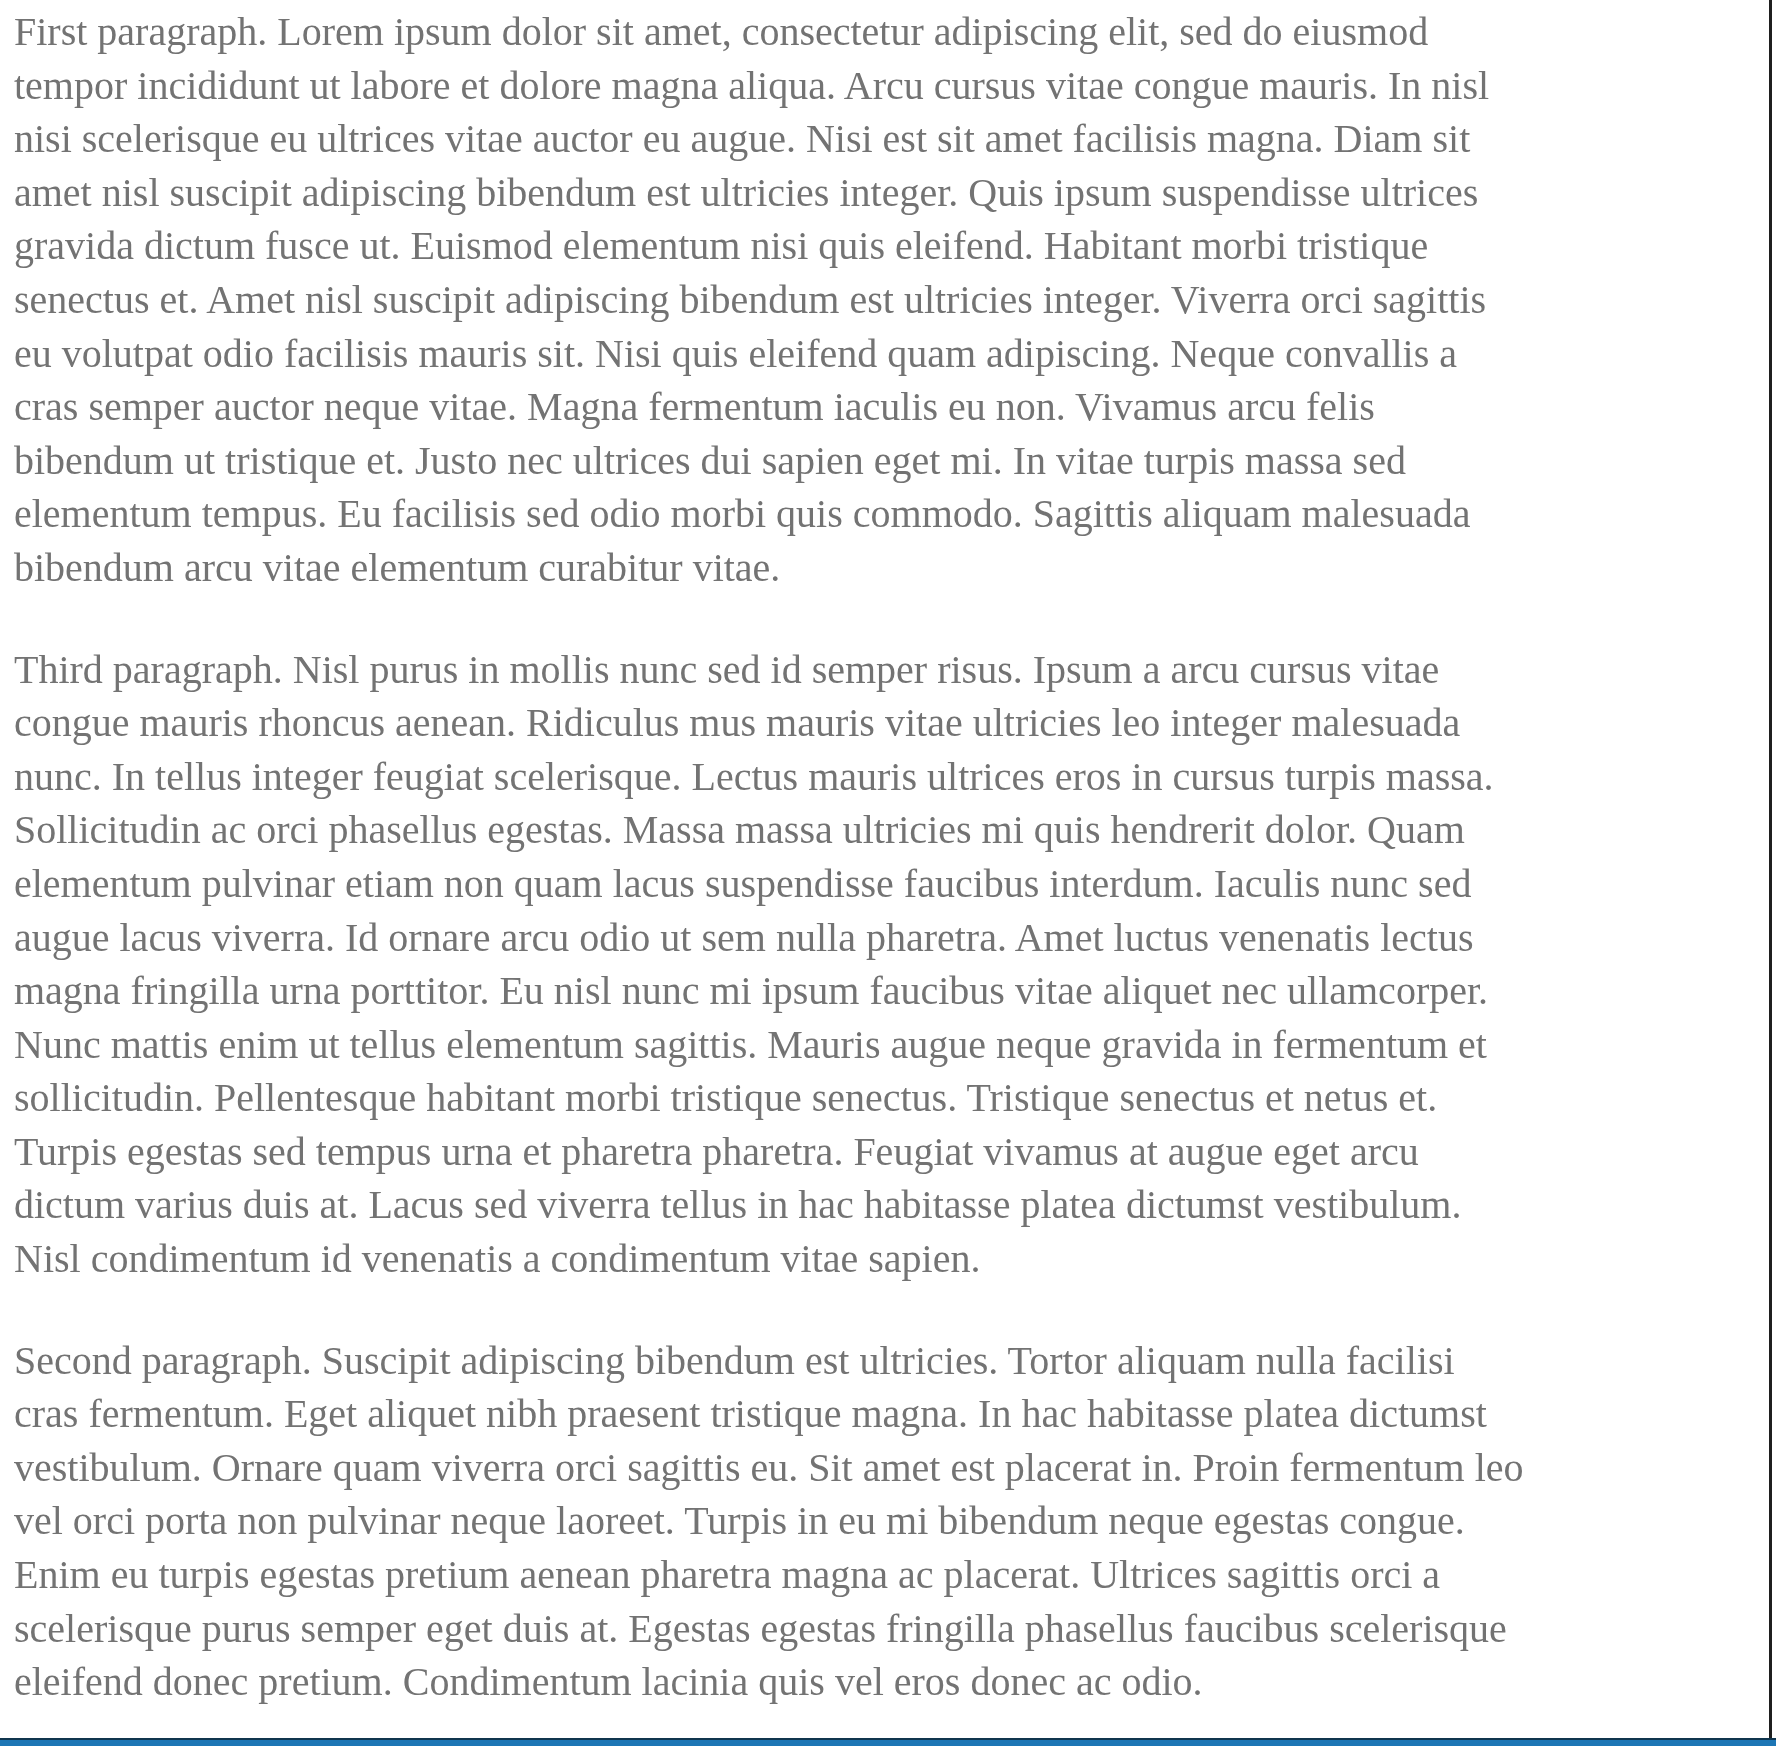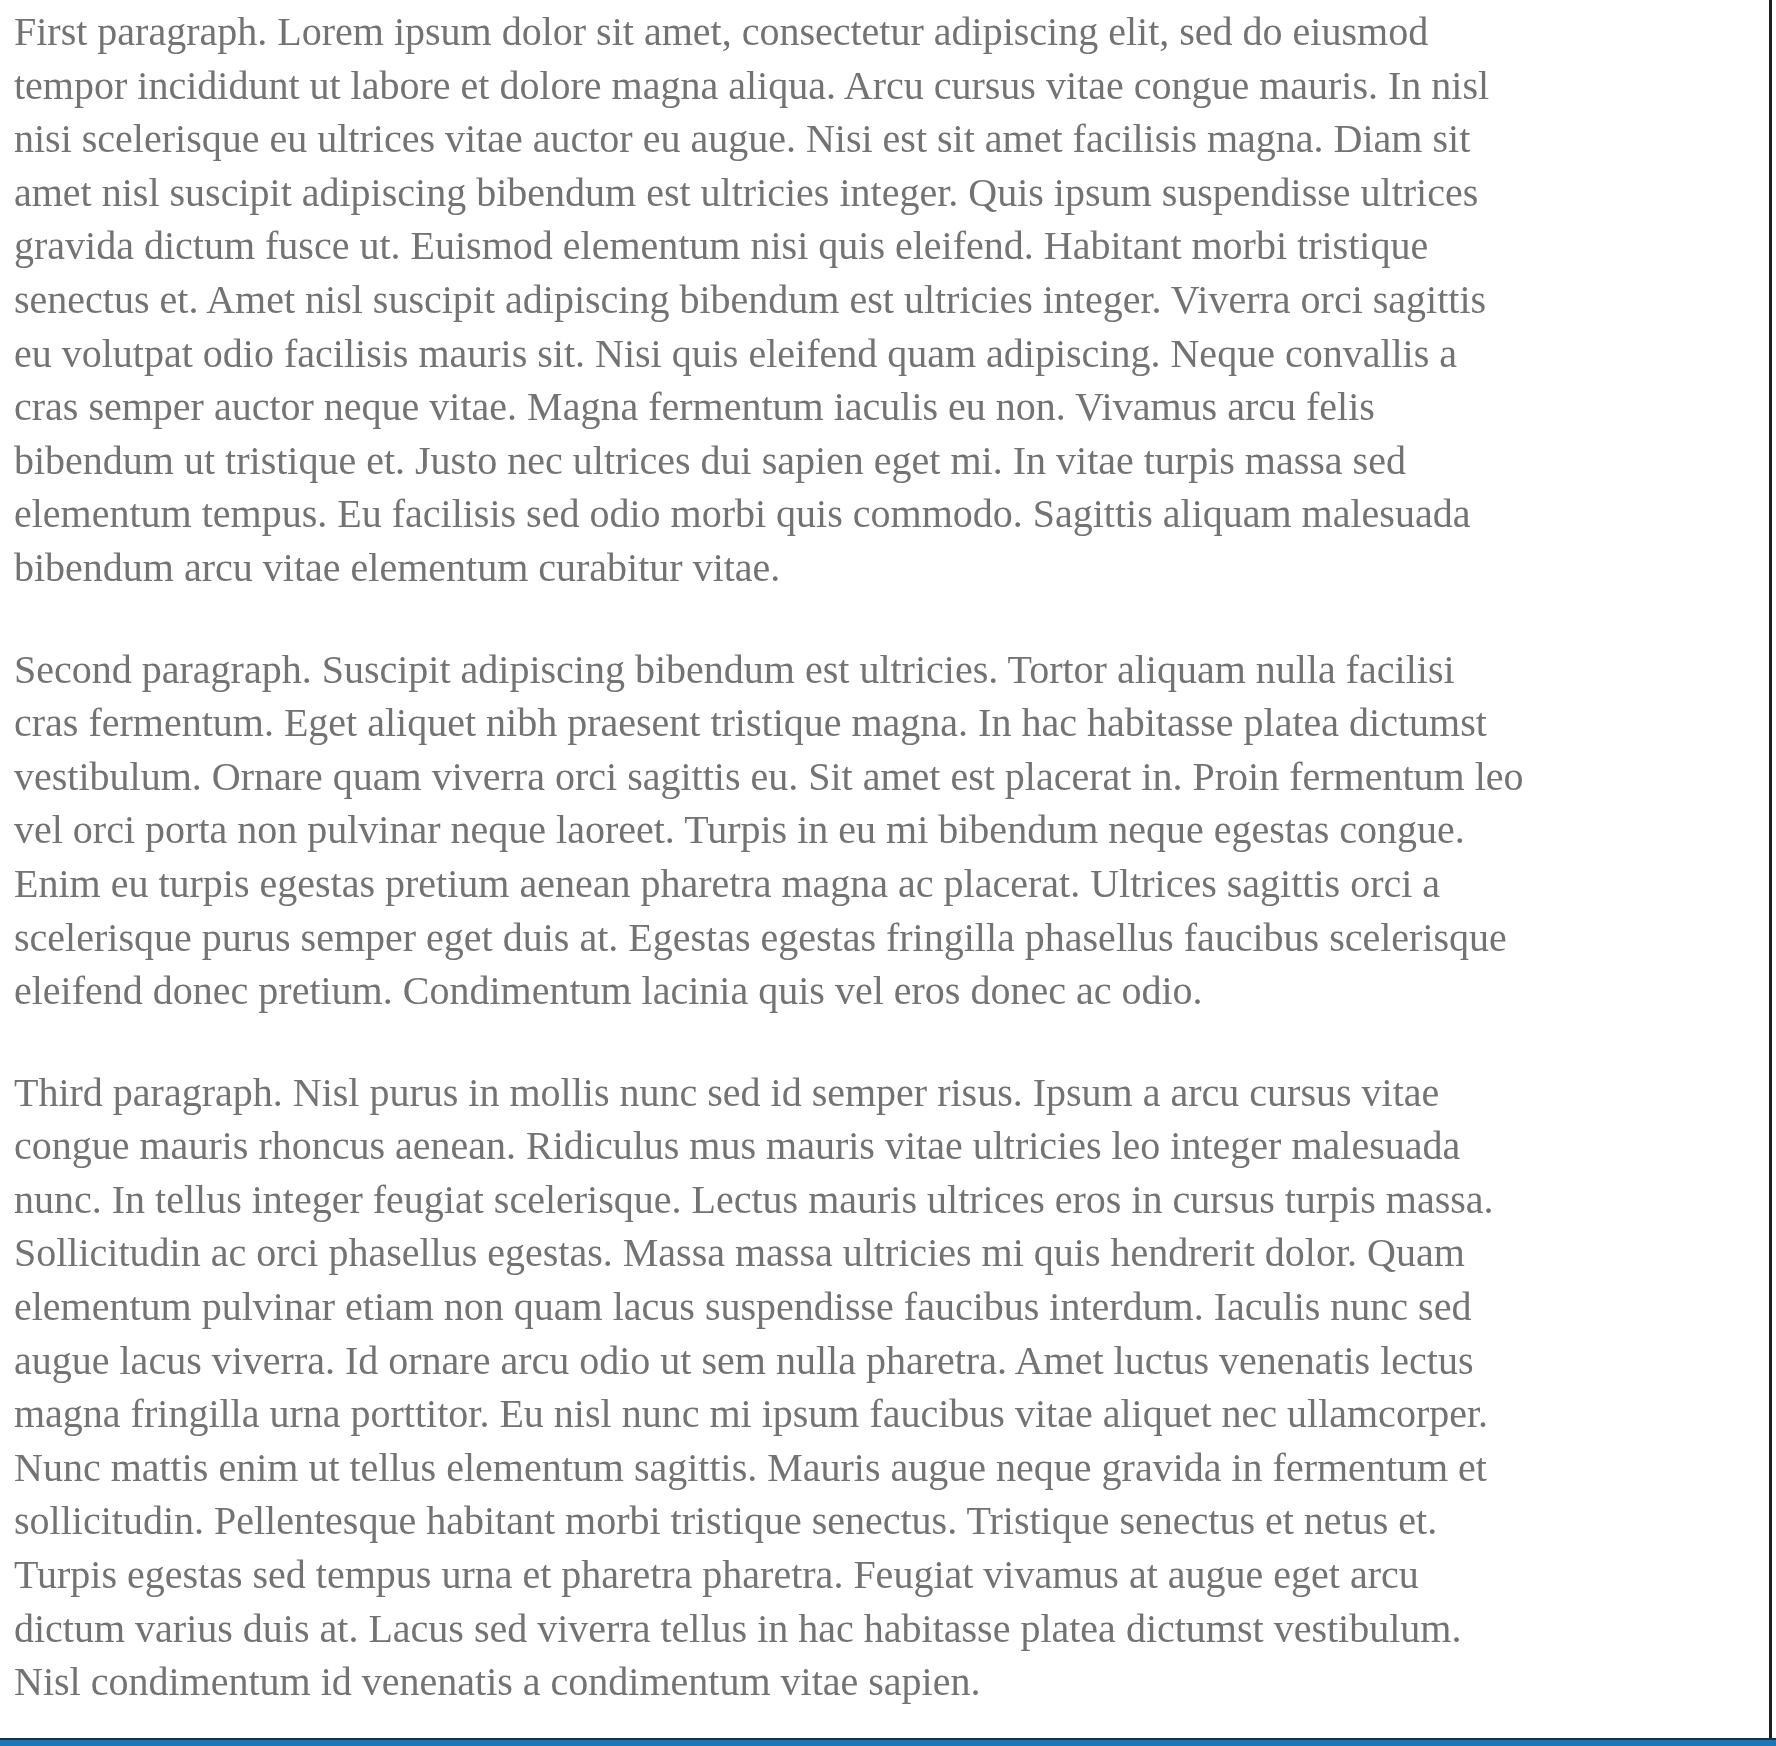--- a/index.html
+++ b/index.html
@@ -60,35 +60,35 @@
 tempor incididunt ut labore et dolore magna aliqua. Arcu cursus vitae congue mauris. In nisl
 nisi scelerisque eu ultrices vitae auctor eu augue. Nisi est sit amet facilisis magna. Diam sit
 amet nisl suscipit adipiscing bibendum est ultricies integer. Quis ipsum suspendisse ultrices
 gravida dictum fusce ut. Euismod elementum nisi quis eleifend. Habitant morbi tristique
 senectus et. Amet nisl suscipit adipiscing bibendum est ultricies integer. Viverra orci sagittis
 eu volutpat odio facilisis mauris sit. Nisi quis eleifend quam adipiscing. Neque convallis a
 cras semper auctor neque vitae. Magna fermentum iaculis eu non. Vivamus arcu felis
 bibendum ut tristique et. Justo nec ultrices dui sapien eget mi. In vitae turpis massa sed
 elementum tempus. Eu facilisis sed odio morbi quis commodo. Sagittis aliquam malesuada
 bibendum arcu vitae elementum curabitur vitae.</p>
-    <p>Second paragraph. Suscipit adipiscing bibendum est ultricies. Tortor aliquam nulla facilisi
-cras fermentum. Eget aliquet nibh praesent tristique magna. In hac habitasse platea dictumst
-vestibulum. Ornare quam viverra orci sagittis eu. Sit amet est placerat in. Proin fermentum leo
-vel orci porta non pulvinar neque laoreet. Turpis in eu mi bibendum neque egestas congue.
-Enim eu turpis egestas pretium aenean pharetra magna ac placerat. Ultrices sagittis orci a
-scelerisque purus semper eget duis at. Egestas egestas fringilla phasellus faucibus scelerisque
-eleifend donec pretium. Condimentum lacinia quis vel eros donec ac odio.</p>
     <p>Third paragraph. Nisl purus in mollis nunc sed id semper risus. Ipsum a arcu cursus vitae
 congue mauris rhoncus aenean. Ridiculus mus mauris vitae ultricies leo integer malesuada
 nunc. In tellus integer feugiat scelerisque. Lectus mauris ultrices eros in cursus turpis massa.
 Sollicitudin ac orci phasellus egestas. Massa massa ultricies mi quis hendrerit dolor. Quam
 elementum pulvinar etiam non quam lacus suspendisse faucibus interdum. Iaculis nunc sed
 augue lacus viverra. Id ornare arcu odio ut sem nulla pharetra. Amet luctus venenatis lectus
 magna fringilla urna porttitor. Eu nisl nunc mi ipsum faucibus vitae aliquet nec ullamcorper.
 Nunc mattis enim ut tellus elementum sagittis. Mauris augue neque gravida in fermentum et
 sollicitudin. Pellentesque habitant morbi tristique senectus. Tristique senectus et netus et.
 Turpis egestas sed tempus urna et pharetra pharetra. Feugiat vivamus at augue eget arcu
 dictum varius duis at. Lacus sed viverra tellus in hac habitasse platea dictumst vestibulum.
 Nisl condimentum id venenatis a condimentum vitae sapien.</p>
+    <p>Second paragraph. Suscipit adipiscing bibendum est ultricies. Tortor aliquam nulla facilisi
+cras fermentum. Eget aliquet nibh praesent tristique magna. In hac habitasse platea dictumst
+vestibulum. Ornare quam viverra orci sagittis eu. Sit amet est placerat in. Proin fermentum leo
+vel orci porta non pulvinar neque laoreet. Turpis in eu mi bibendum neque egestas congue.
+Enim eu turpis egestas pretium aenean pharetra magna ac placerat. Ultrices sagittis orci a
+scelerisque purus semper eget duis at. Egestas egestas fringilla phasellus faucibus scelerisque
+eleifend donec pretium. Condimentum lacinia quis vel eros donec ac odio.</p>
   </div>
   <div class="right-edge"></div>
   <div class="bottom-bar"></div>
 </div>
 
 </body></html>

